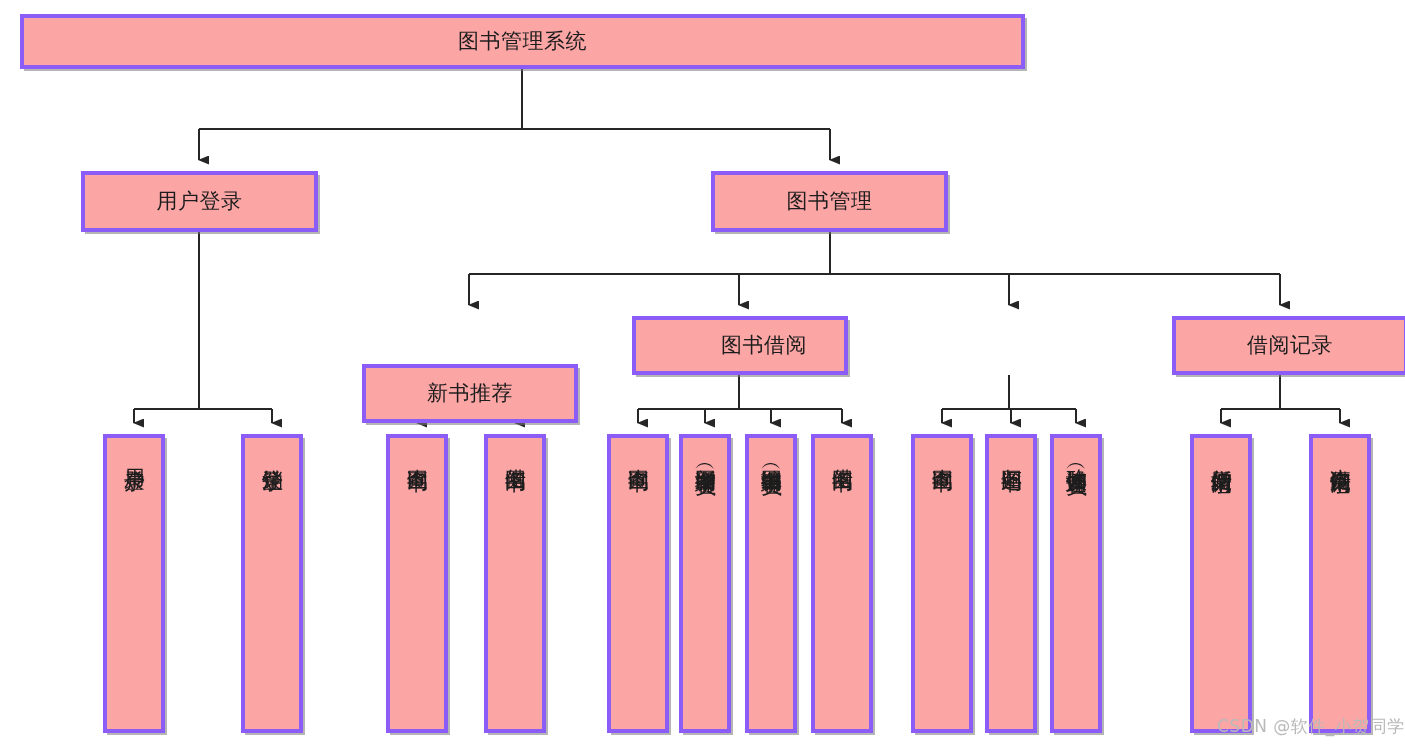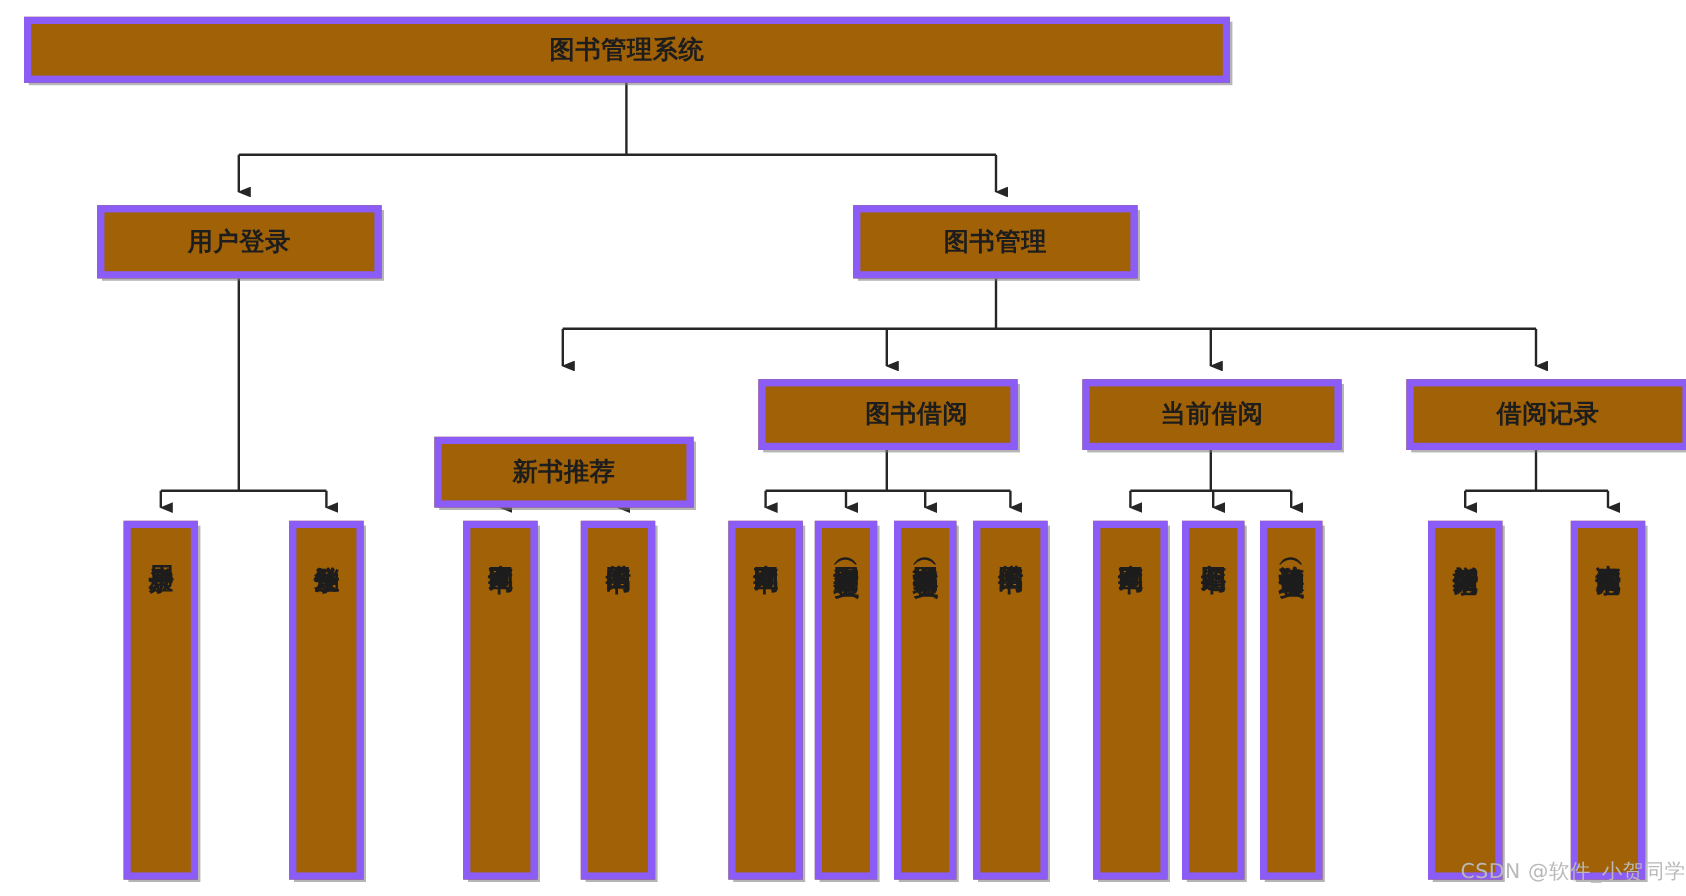--- a/index.html
+++ b/index.html
@@ -22,27 +22,26 @@
     position: absolute;
     left: 0;
     top: 0;
     width: 1405px;
     height: 747px;
     pointer-events: none;
   }
   .node {
     position: absolute;
     box-sizing: border-box;
-    background: #a16207;
-    border: 6px solid #8b5cf6;
+    background: #fca5a5;
+    border: 4px solid #8b5cf6;
     display: flex;
     align-items: center;
     justify-content: center;
     box-shadow: 3px 3px 0px -1px rgba(120,120,120,0.55);
-    font-weight: bold;
   }
   .node .label {
     color: #1d1d1d;
     text-align: center;
     line-height: 1.18;
     letter-spacing: 0.5px;
   }
   .node.horiz .label {
     font-size: 21px;
     white-space: nowrap;
@@ -149,23 +148,20 @@
   <div class="node horiz" style="left:711px; top:171px; width:237px; height:61px;">
     <span class="label">图书管理</span>
   </div>
 
   <div class="node horiz" style="left:362px; top:316px; width:216px; height:59px;margin-top:48px;">
     <span class="label">新书推荐</span>
   </div>
   <div class="node horiz" style="left:632px; top:316px; width:216px; height:59px;padding-left:48px;">
     <span class="label">图书借阅</span>
   </div>
-  <div class="node horiz" style="left:902px; top:316px; width:216px; height:59px;">
-    <span class="label">当前借阅</span>
-  </div>
   <div class="node horiz" style="left:1172px; top:316px; width:236px; height:59px;">
     <span class="label">借阅记录</span>
   </div>
 
   <div class="node vert" style="left:103px; top:434px; width:62px; height:299px;">
     <span class="label">用户登录</span>
   </div>
   <div class="node vert" style="left:241px; top:434px; width:62px; height:299px;">
     <span class="label">注销登录</span>
   </div>

